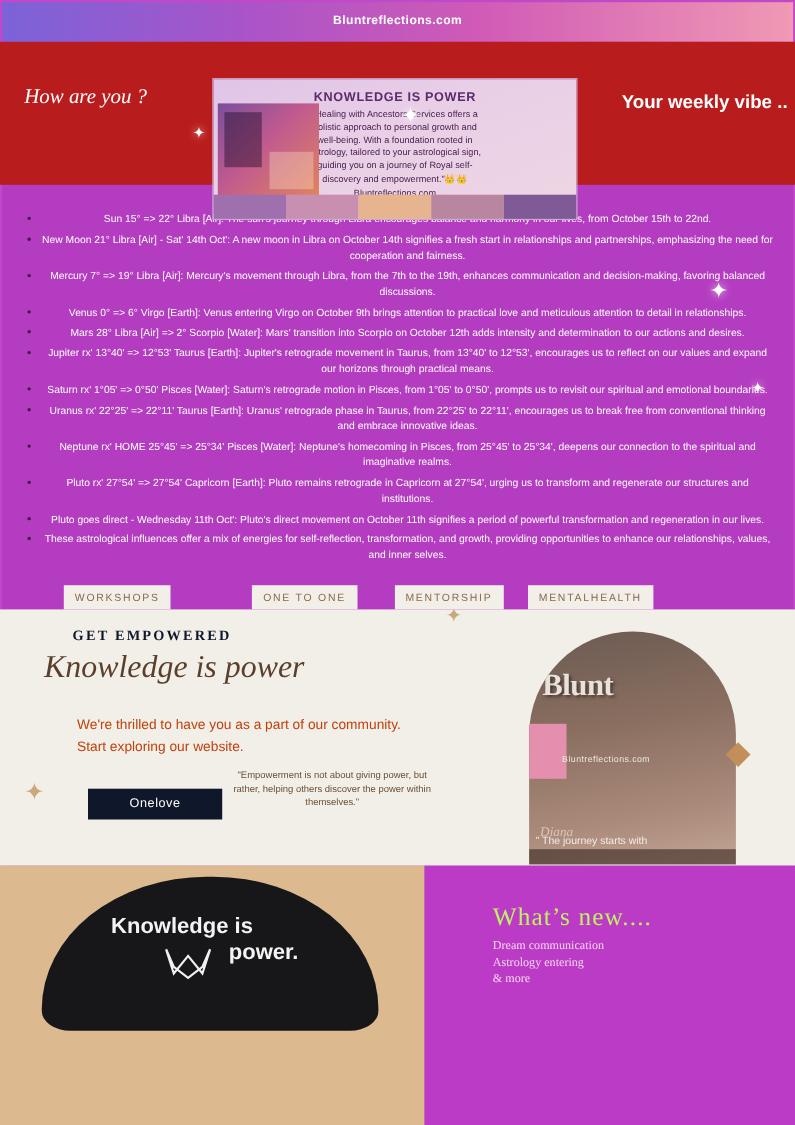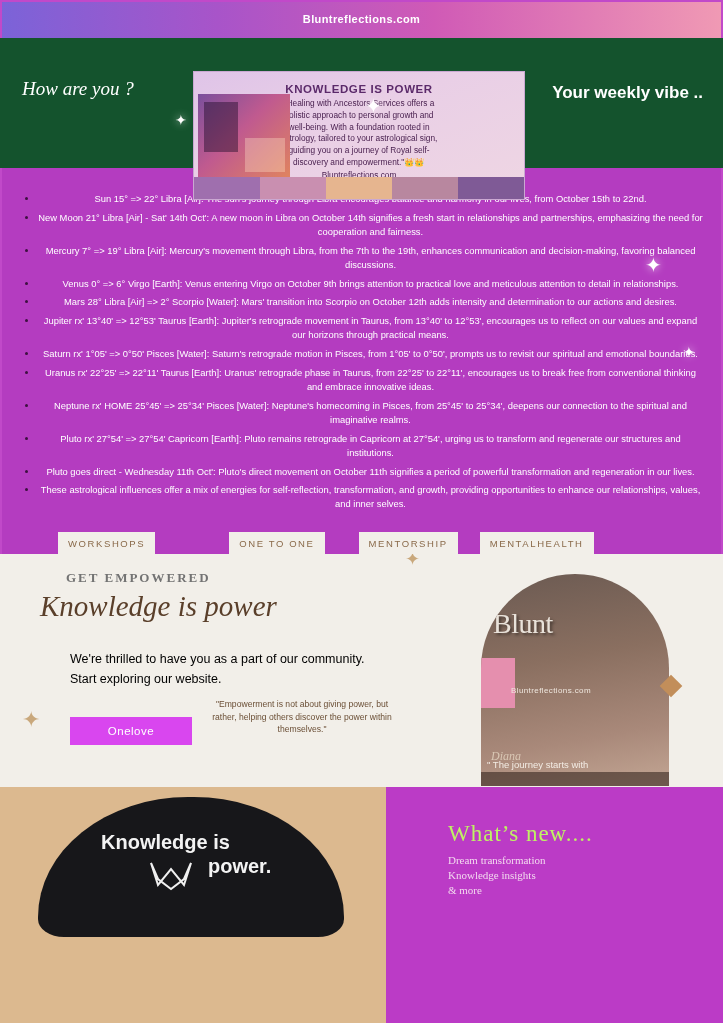--- a/index.html
+++ b/index.html
@@ -23,33 +23,33 @@
     color: #ffffff;
     font-size: 11px;
     font-weight: bold;
     letter-spacing: .4px;
   }
 
   
   .hero {
     position: relative;
     height: 130px;
-    background: #14532d;
+    background: #b91c1c;
   }
   .hero-left {
     position: absolute;
     left: 22px; top: 40px;
     color: #ffffff;
     font-family: "Liberation Serif", serif;
     font-style: italic;
     font-size: 19px;
   }
   .hero-right {
     position: absolute;
-    right: 20px; top: 45px;
+    right: 7px; top: 45px;
     color: #ffffff;
     font-size: 17px;
     font-weight: bold;
   }
   .hero-card {
     position: absolute;
     left: 193px; top: 33px;
     width: 332px; height: 129px;
     background: linear-gradient(160deg, #dfc4e8 0%, #e9cfe6 40%, #efd6e3 100%);
     border: 1px solid #caa8d2;
@@ -162,47 +162,47 @@
   
   .panel {
     position: relative;
     background: #f2efe9;
     height: 233px;
     overflow: hidden;
   }
   .panel-kicker {
     position: absolute;
     left: 66px; top: 16px;
-    color: #737373;
+    color: #0f172a;
     font-size: 13px;
     font-weight: bold;
     letter-spacing: 2px;
     font-family: "Liberation Serif", serif;
   }
   .panel-title {
     position: absolute;
     left: 40px; top: 36px;
     color: #5a3f2a;
     font-family: "Liberation Serif", serif;
     font-style: italic;
     font-size: 29px;
   }
   .panel-text {
     position: absolute;
     left: 70px; top: 96px;
     width: 300px;
-    color: #000000;
+    color: #c2410c;
     font-size: 12.5px;
     line-height: 1.55;
   }
   .panel-btn {
     position: absolute;
-    left: 70px; top: 163px;
+    left: 80px; top: 163px;
     width: 122px;
-    background: #d946ef;
+    background: #0f172a;
     color: #ffffff;
     font-size: 11.5px;
     text-align: center;
     padding: 8px 0;
     border: none;
     cursor: pointer;
     letter-spacing: .5px;
   }
   .panel-quote {
     position: absolute;
@@ -225,21 +225,21 @@
     width: 188px; height: 212px;
     border-radius: 94px 94px 0 0;
     background: linear-gradient(170deg, #6b5a52 0%, #8a6f60 40%, #a9897a 75%, #c3a694 100%);
     overflow: hidden;
   }
   .panel-img .bigword {
     position: absolute;
     left: 12px; top: 34px;
     color: #e9e2da;
     font-family: "Liberation Serif", serif;
-    font-weight: normal;
+    font-weight: bold;
     font-size: 28px;
     letter-spacing: -.5px;
     text-shadow: 2px 2px 3px rgba(0,0,0,.45);
   }
   .panel-img .bigword2 {
     position: absolute;
     left: 6px; top: 66px;
     color: #e9e2da;
     font-family: "Liberation Serif", serif;
     font-weight: bold;
@@ -440,19 +440,19 @@
       <div class="cap-t2">power.</div>
       <svg class="crown" viewBox="0 0 46 34">
         <path d="M3 4 L10 26 L23 10 L36 26 L43 4 L36 20 L23 30 L10 20 Z" fill="none" stroke="#f0f0f0" stroke-width="2"></path>
       </svg>
     </div>
   </div>
 
   <div class="bottom-right">
     <div class="whatsnew">What’s new....</div>
     <div class="wn-lines" id="wn-lines">
-        <div>Dream transformation</div>
-        <div>Knowledge insights</div>
+        <div>Dream communication</div>
+        <div>Astrology entering</div>
         <div>&amp; more</div>
       </div>
 
   </div>
 </div>
 
 </body></html>

